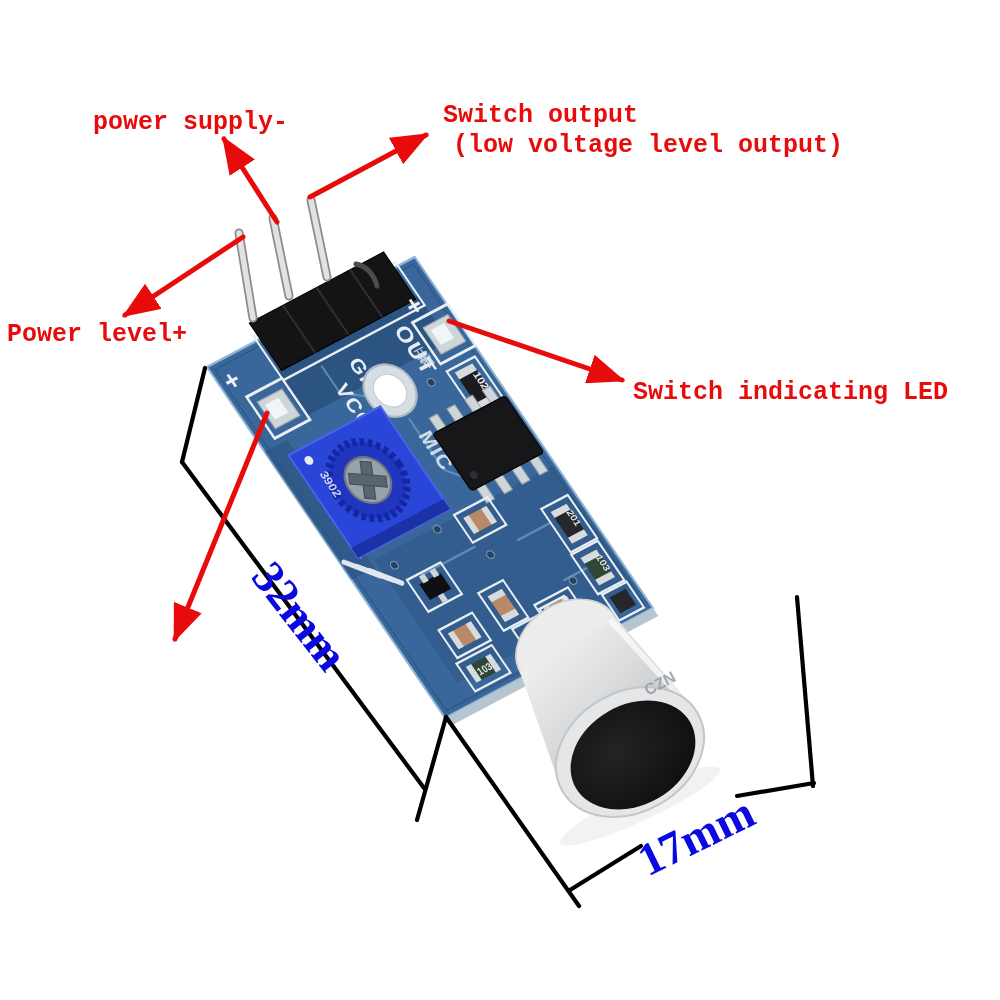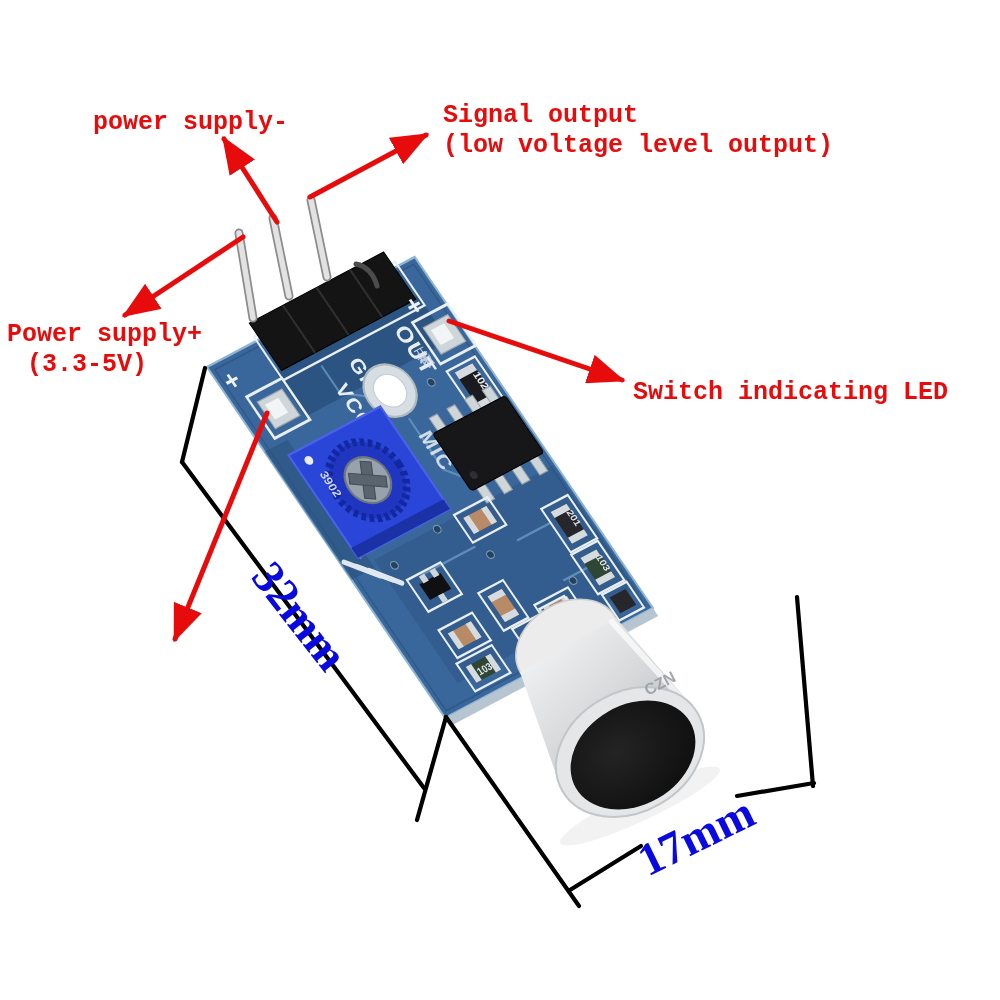--- a/index.html
+++ b/index.html
@@ -249,23 +249,23 @@
     <line x1="277" y1="222" x2="224" y2="139" marker-end="url(#arr)"></line>
     <line x1="310" y1="197" x2="426" y2="135" marker-end="url(#arr)"></line>
     <line x1="243" y1="237" x2="125" y2="315" marker-end="url(#arr)"></line>
     <line x1="449" y1="321" x2="622" y2="380" marker-end="url(#arr)"></line>
     <line x1="267" y1="413" x2="175" y2="639" marker-end="url(#arr)"></line>
   </g>
 </svg>
 
 <div class="lbl" style="left:93px;top:88px;margin-top:20px;">power supply-</div>
 
-<div class="lbl" style="left:443px;top:101px;"><span>Signal output</span><span class="l2" style="margin-left:0;">(low voltage level output)</span></div>
-
-<div class="lbl" style="left:7px;top:320px;"><span>Power supply+</span><span class="l2">(3.3-5V)</span></div>
+<div class="lbl" style="left:443px;top:101px;"><span>Switch output</span><span class="l2" style="margin-left:10px;">(low voltage level output)</span></div>
+
+<div class="lbl" style="left:7px;top:320px;"><span>Power level+</span></div>
 
 <div class="lbl" style="left:633px;top:378px;">Switch indicating LED</div>
 
 
 <div class="dim dim32">32mm</div>
 <div class="dim dim17">17mm</div>
 
 </div>
 
 </body></html>

